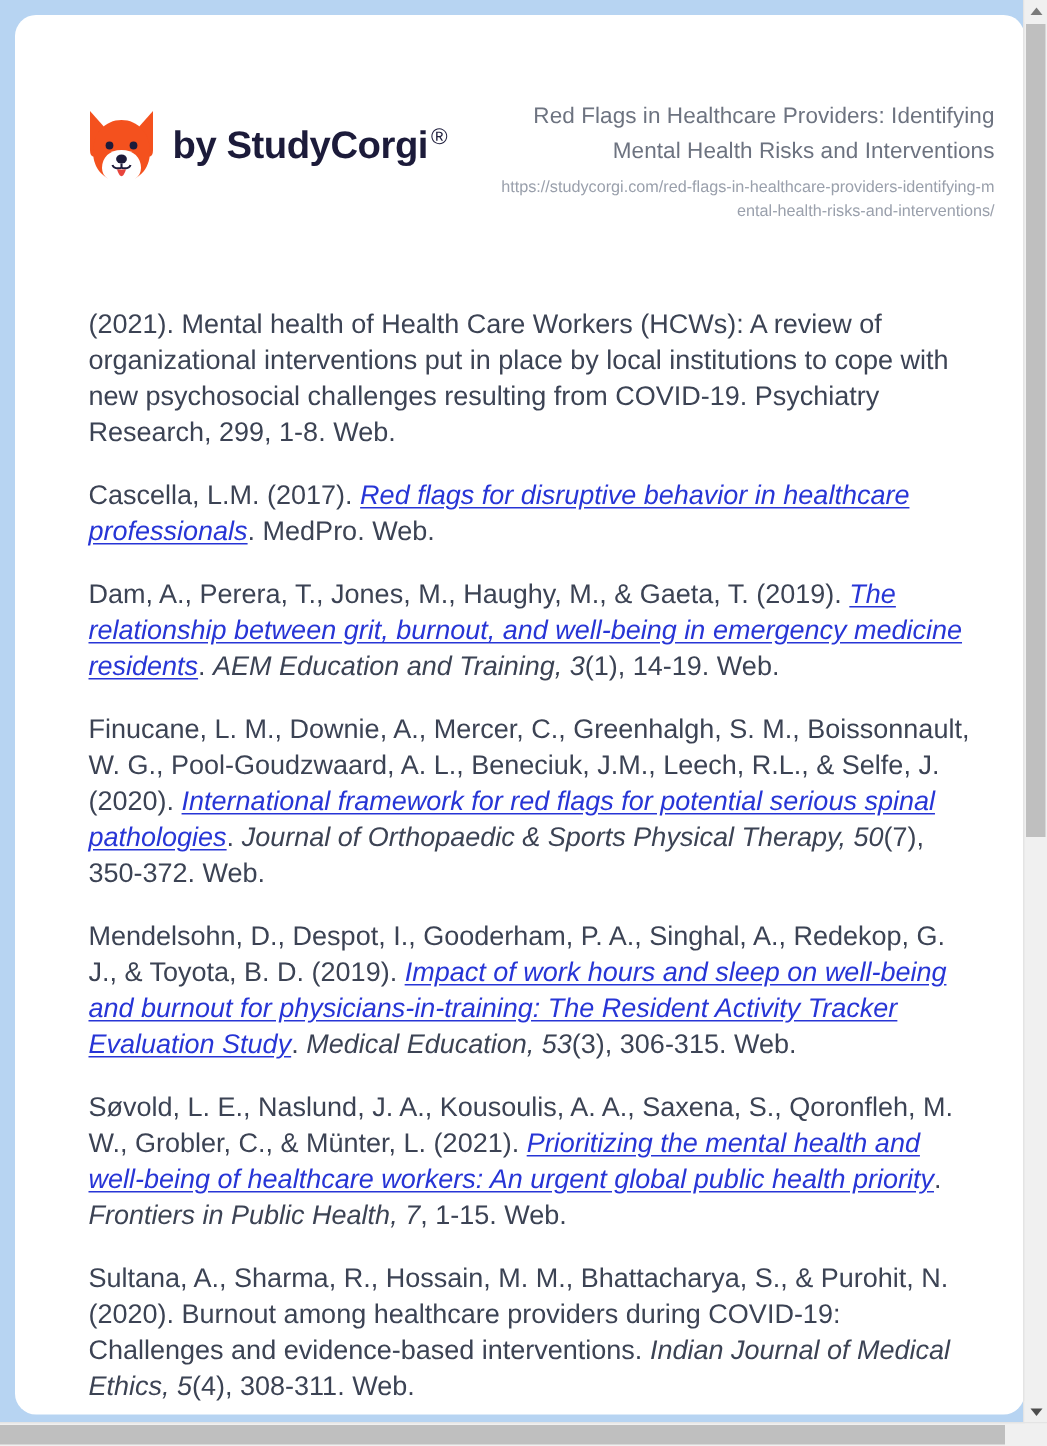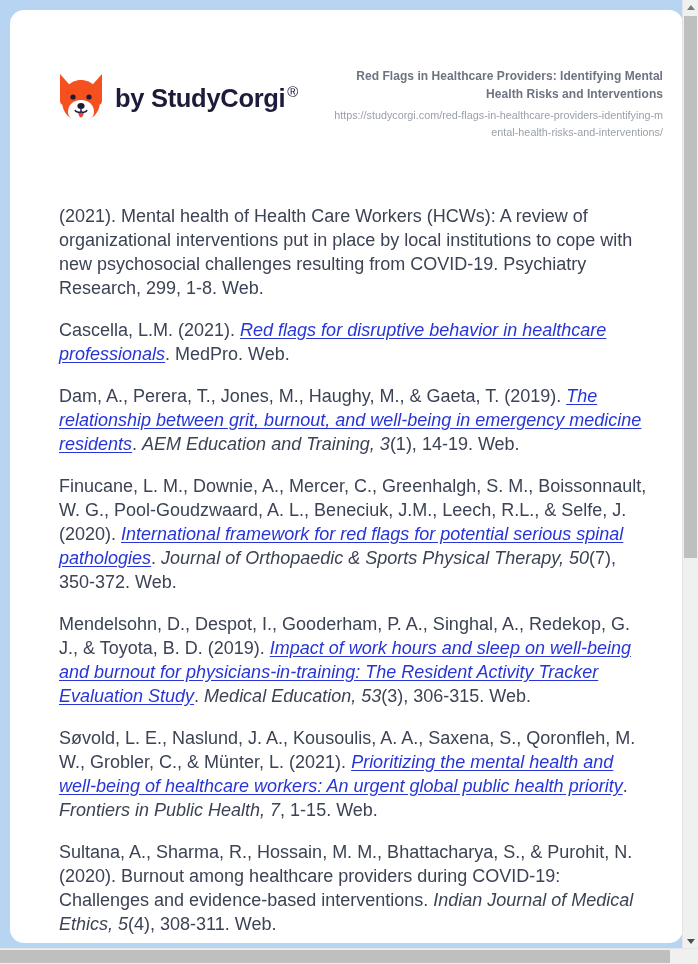--- a/index.html
+++ b/index.html
@@ -82,22 +82,22 @@
   }
 
   .doc-meta {
     text-align: right;
     margin-right: 20px;
     margin-top: 57px;
     width: 330px;
   }
 
   .doc-title {
-    font-size: 12px;
-    font-weight: bold;
+    font-size: 15px;
+    font-weight: normal;
     color: #6d7380;
     line-height: 1.52;
     letter-spacing: 0.05px;
   }
 
   .doc-url {
     font-size: 10.8px;
     color: #9aa0ac;
     line-height: 1.5;
     margin-top: 4px;
@@ -260,21 +260,21 @@
 
       <div class="doc-meta">
         <div class="doc-title">Red Flags in Healthcare Providers: Identifying Mental Health Risks and Interventions</div>
         <div class="doc-url">https://studycorgi.com/red-flags-in-healthcare-providers-identifying-mental-health-risks-and-interventions/</div>
       </div>
 
     </div>
 
     <div class="doc-body" id="doc-body">
         <p class="ref"><span>(2021). Mental health of Health Care Workers (HCWs): A review of organizational interventions put in place by local institutions to cope with new psychosocial challenges resulting from COVID-19. Psychiatry Research, 299, 1-8. Web.</span></p>
-        <p class="ref"><span>Cascella, L.M. (2021). </span><a href="#">Red flags for disruptive behavior in healthcare professionals</a><span>. MedPro. Web.</span></p>
+        <p class="ref"><span>Cascella, L.M. (2017). </span><a href="#">Red flags for disruptive behavior in healthcare professionals</a><span>. MedPro. Web.</span></p>
         <p class="ref"><span>Dam, A., Perera, T., Jones, M., Haughy, M., &amp; Gaeta, T. (2019). </span><a href="#">The relationship between grit, burnout, and well-being in emergency medicine residents</a><span>. </span><em>AEM Education and Training, 3</em><span>(1), 14-19. Web.</span></p>
         <p class="ref"><span>Finucane, L. M., Downie, A., Mercer, C., Greenhalgh, S. M., Boissonnault, W. G., Pool-Goudzwaard, A. L., Beneciuk, J.M., Leech, R.L., &amp; Selfe, J. (2020). </span><a href="#">International framework for red flags for potential serious spinal pathologies</a><span>. </span><em>Journal of Orthopaedic &amp; Sports Physical Therapy, 50</em><span>(7), 350-372. Web.</span></p>
         <p class="ref"><span>Mendelsohn, D., Despot, I., Gooderham, P. A., Singhal, A., Redekop, G. J., &amp; Toyota, B. D. (2019). </span><a href="#">Impact of work hours and sleep on well-being and burnout for physicians-in-training: The Resident Activity Tracker Evaluation Study</a><span>. </span><em>Medical Education, 53</em><span>(3), 306-315. Web.</span></p>
         <p class="ref"><span>Søvold, L. E., Naslund, J. A., Kousoulis, A. A., Saxena, S., Qoronfleh, M. W., Grobler, C., &amp; Münter, L. (2021). </span><a href="#">Prioritizing the mental health and well-being of healthcare workers: An urgent global public health priority</a><span>. </span><em>Frontiers in Public Health, 7</em><span>, 1-15. Web.</span></p>
         <p class="ref"><span>Sultana, A., Sharma, R., Hossain, M. M., Bhattacharya, S., &amp; Purohit, N. (2020). Burnout among healthcare providers during COVID-19: Challenges and evidence-based interventions. </span><em>Indian Journal of Medical Ethics, 5</em><span>(4), 308-311. Web.</span></p>
       </div>
 
   </div>
 
   <div class="scroll-v">

